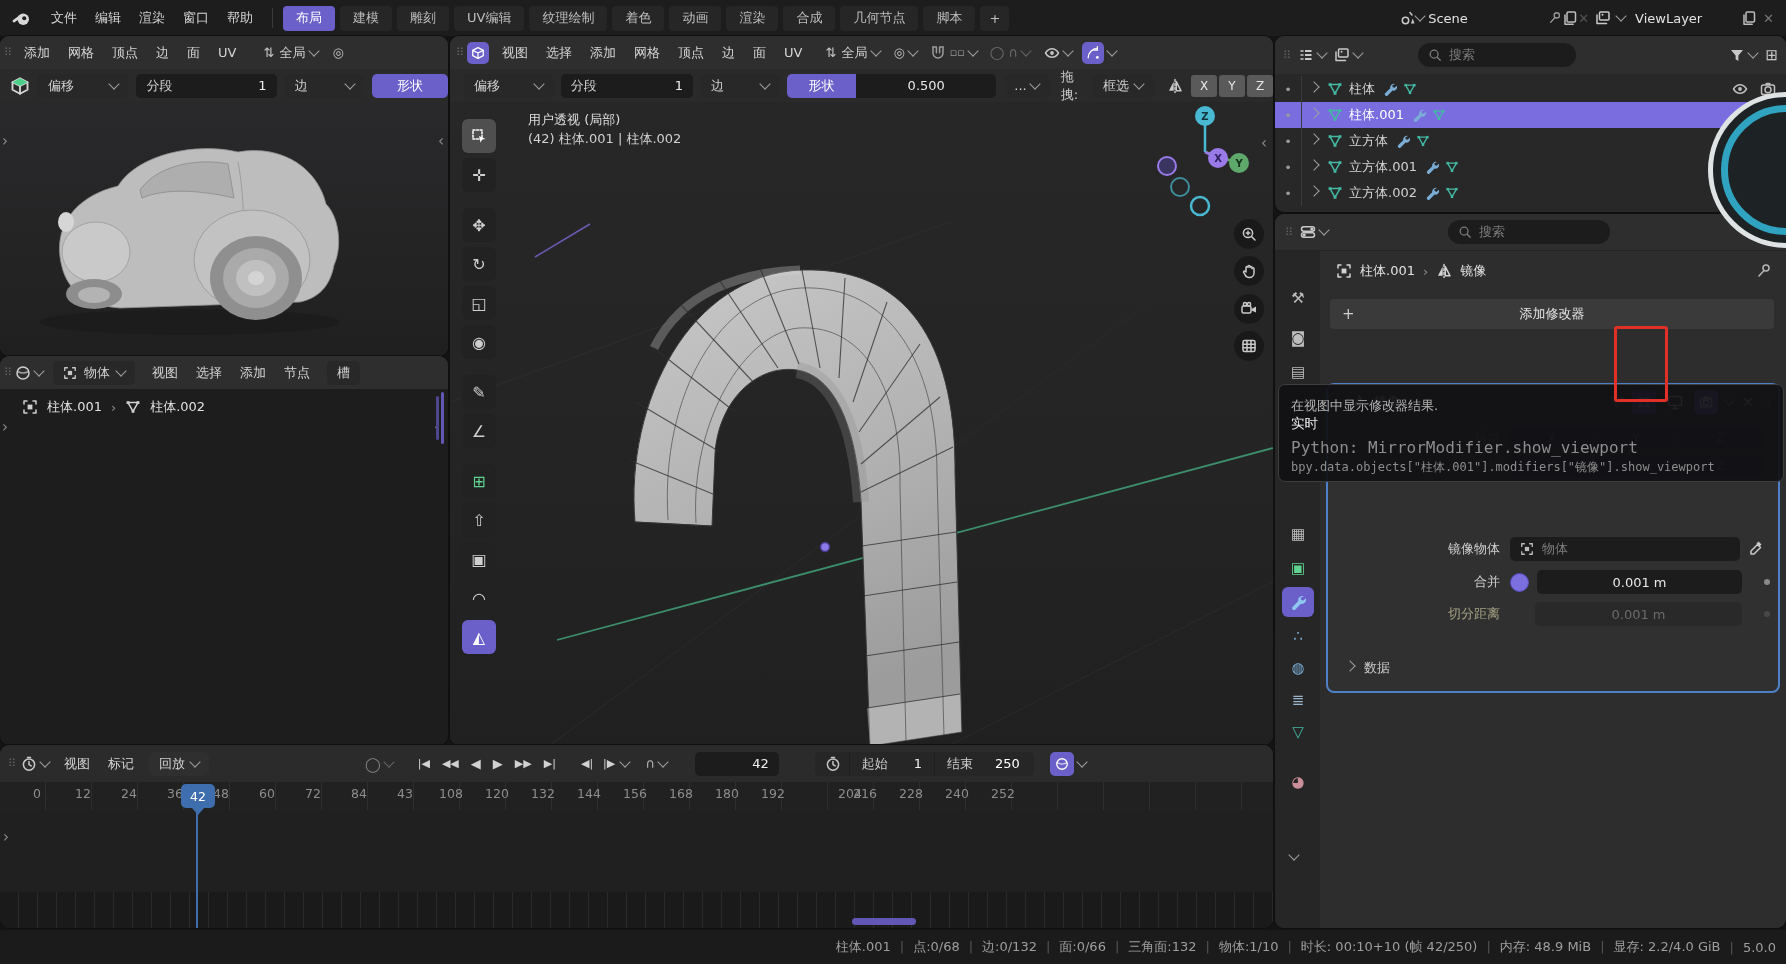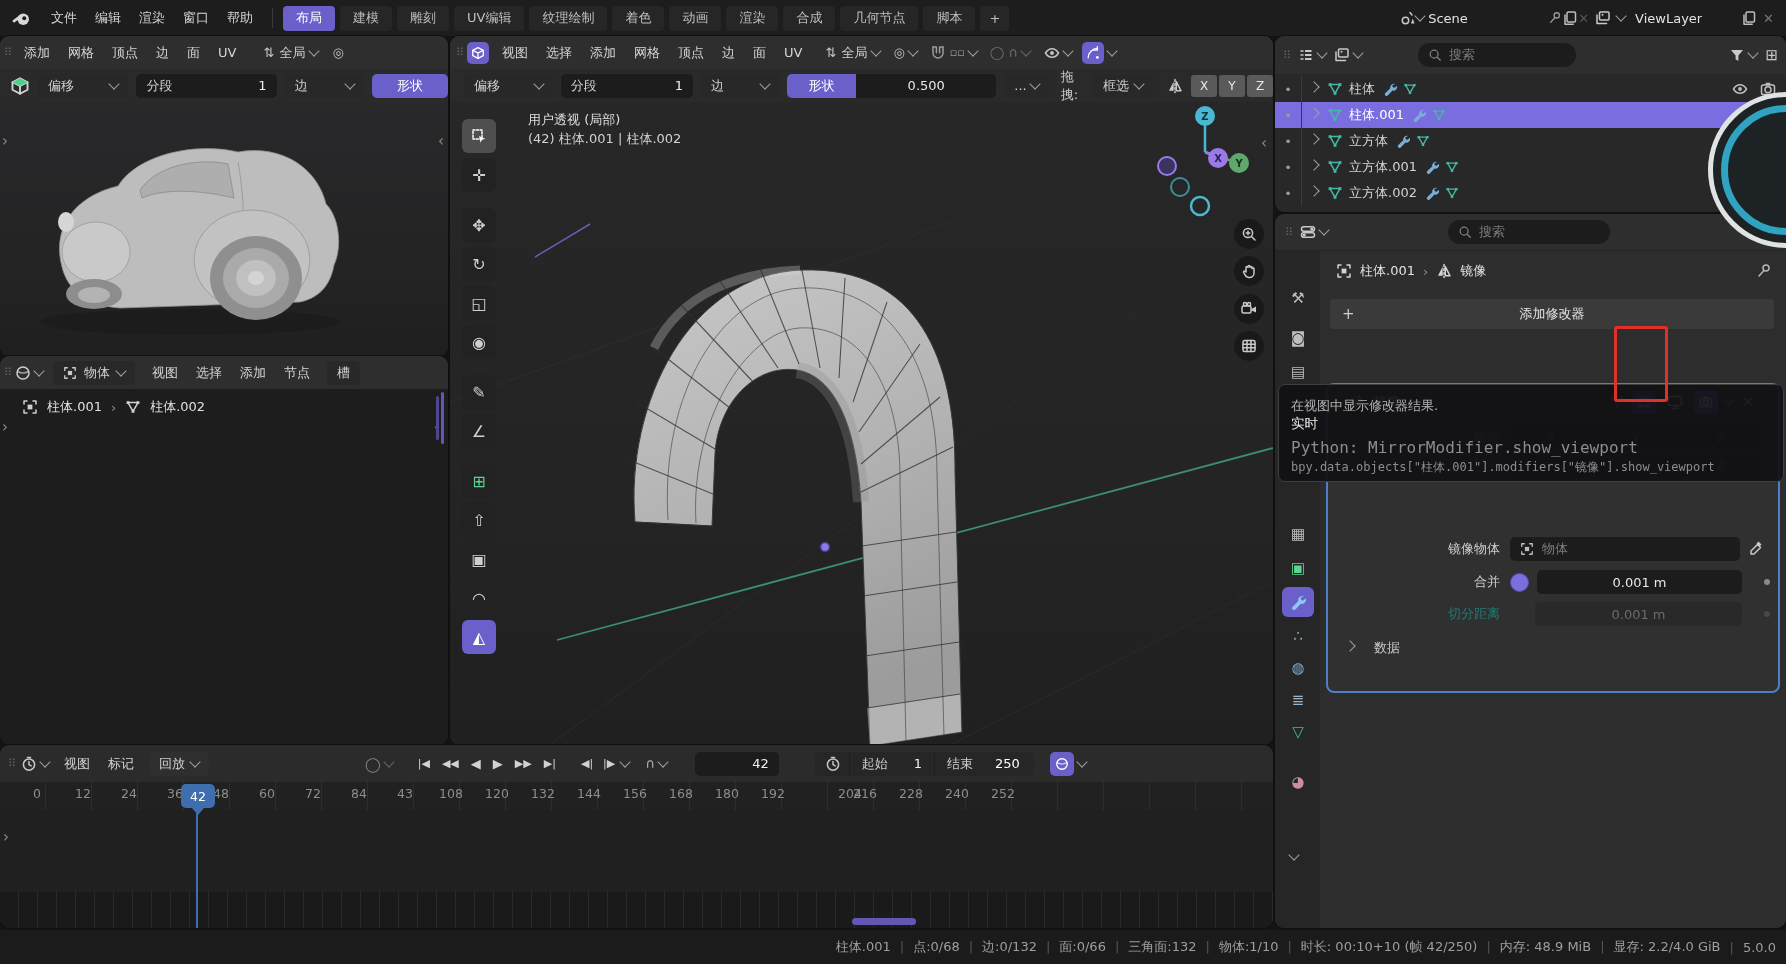--- a/index.html
+++ b/index.html
@@ -889,29 +889,29 @@
         <div class="hrow" style="height:26px;margin-top:6px;padding:0 14px;position:relative;">
           <span class="proplabel">合并</span>
           <span class="ckc on"></span>
           <div class="field" style="flex:1;justify-content:center;margin-left:8px;margin-right:22px;">
             <span style="color:#e8e8e8;">0.001 m</span>
           </div>
           <span class="deco"></span>
         </div>
 
         <div class="hrow" style="height:26px;margin-top:6px;padding:0 14px;position:relative;opacity:.55;">
-          <span class="proplabel" style="color:#14b8a6;">切分距离</span>
+          <span class="proplabel" style="color:#fef9c3;">切分距离</span>
           <span style="width:17px;flex:none;"></span>
           <div class="field" style="flex:1;justify-content:center;margin-left:8px;margin-right:22px;background:#242424;">
             <span style="color:#9a9a9a;">0.001 m</span>
           </div>
           <span class="deco" style="opacity:.5;"></span>
         </div>
 
-        <div class="hrow" style="height:26px;margin-top:8px;padding:0 18px;gap:20px;">
+        <div class="hrow" style="height:26px;margin-top:28px;padding:0 18px;gap:10px;">
           <span class="chv" style="transform:rotate(-45deg);"></span>
           <span style="color:#cbcbcb;">数据</span>
         </div>
       </div>
     </div>
   </div>
 
   <div class="abs" style="left:1278px;top:384px;width:506px;height:98px;background:rgba(17,16,19,0.93);border:1px solid #3e3e3e;border-radius:7px;padding:8px 12px;box-sizing:border-box;z-index:50;">
     <div style="color:#b4b4b4;font-size:13px;margin-top:4px;">在视图中显示修改器结果.</div>
     <div style="color:#e8e8e8;font-size:13.5px;">实时</div>

